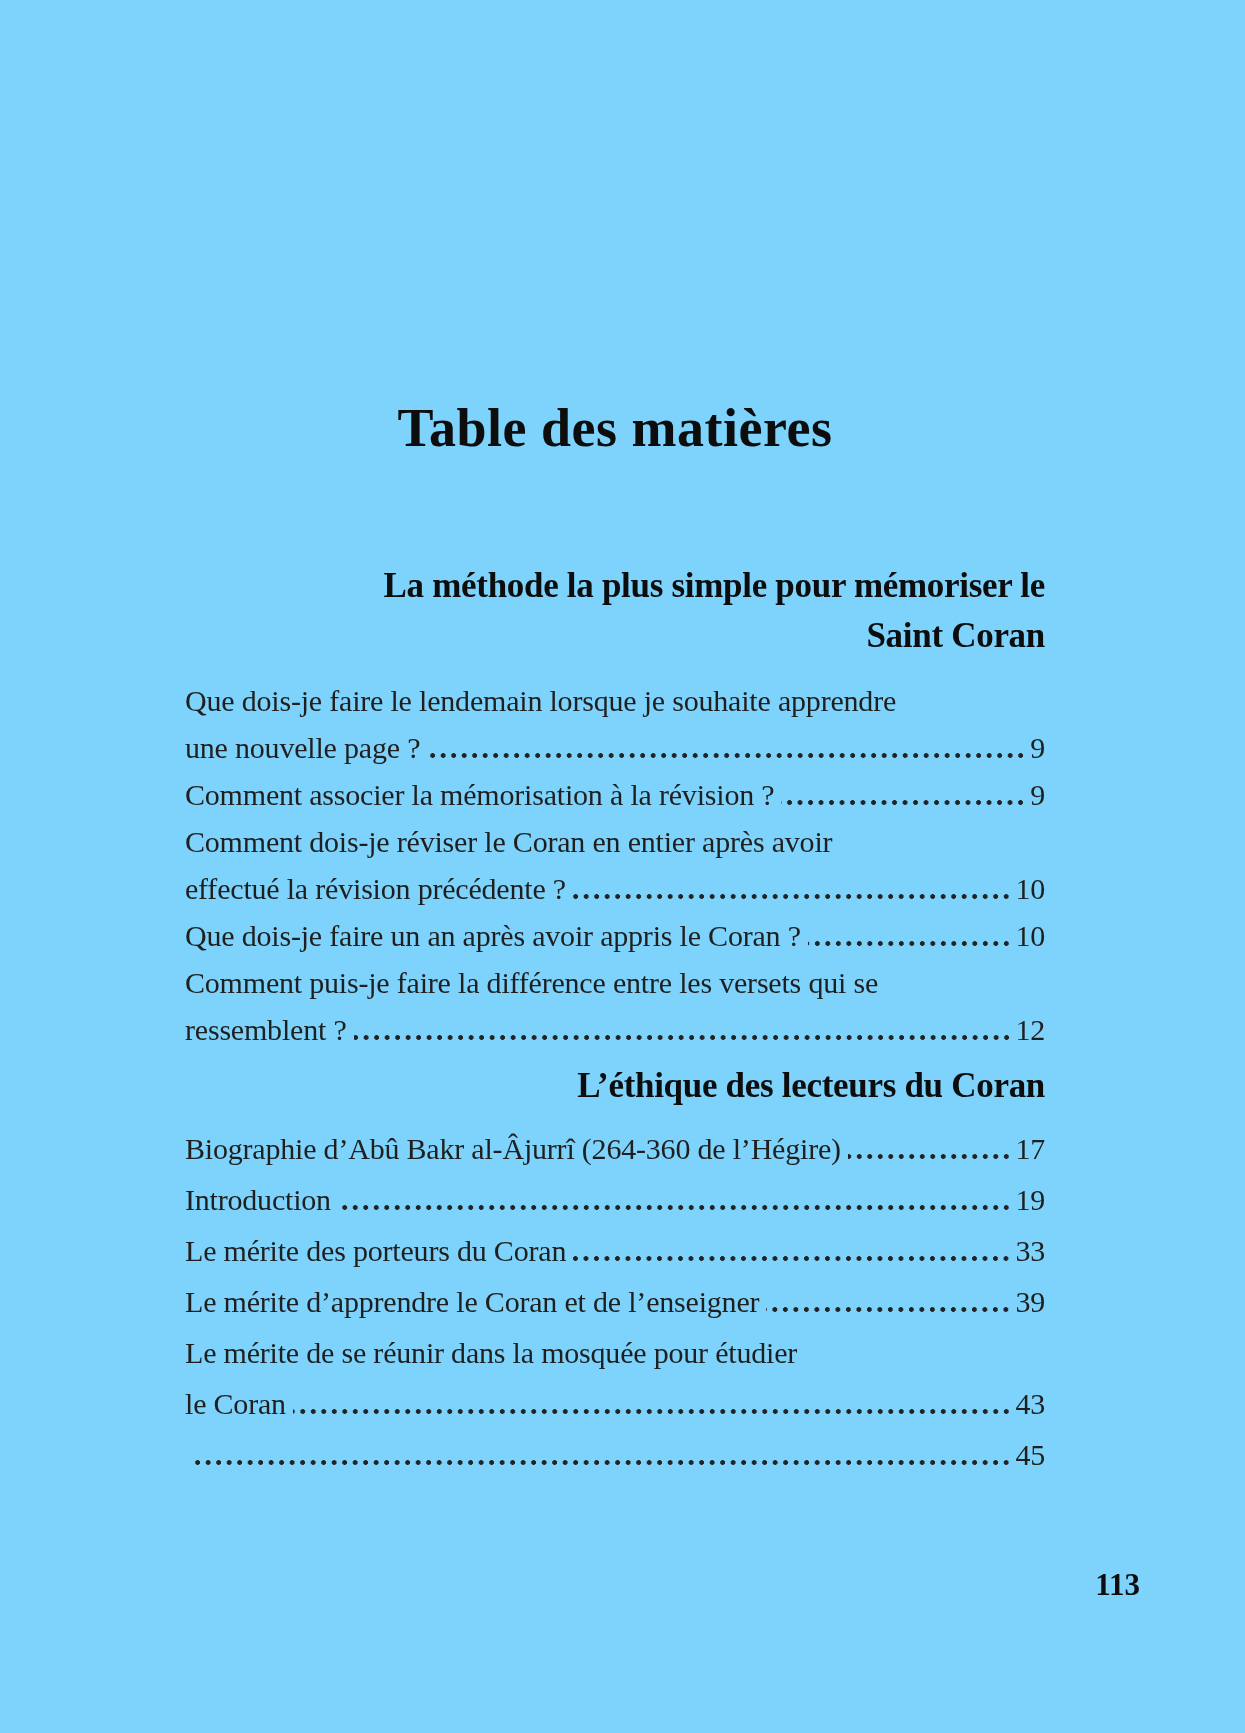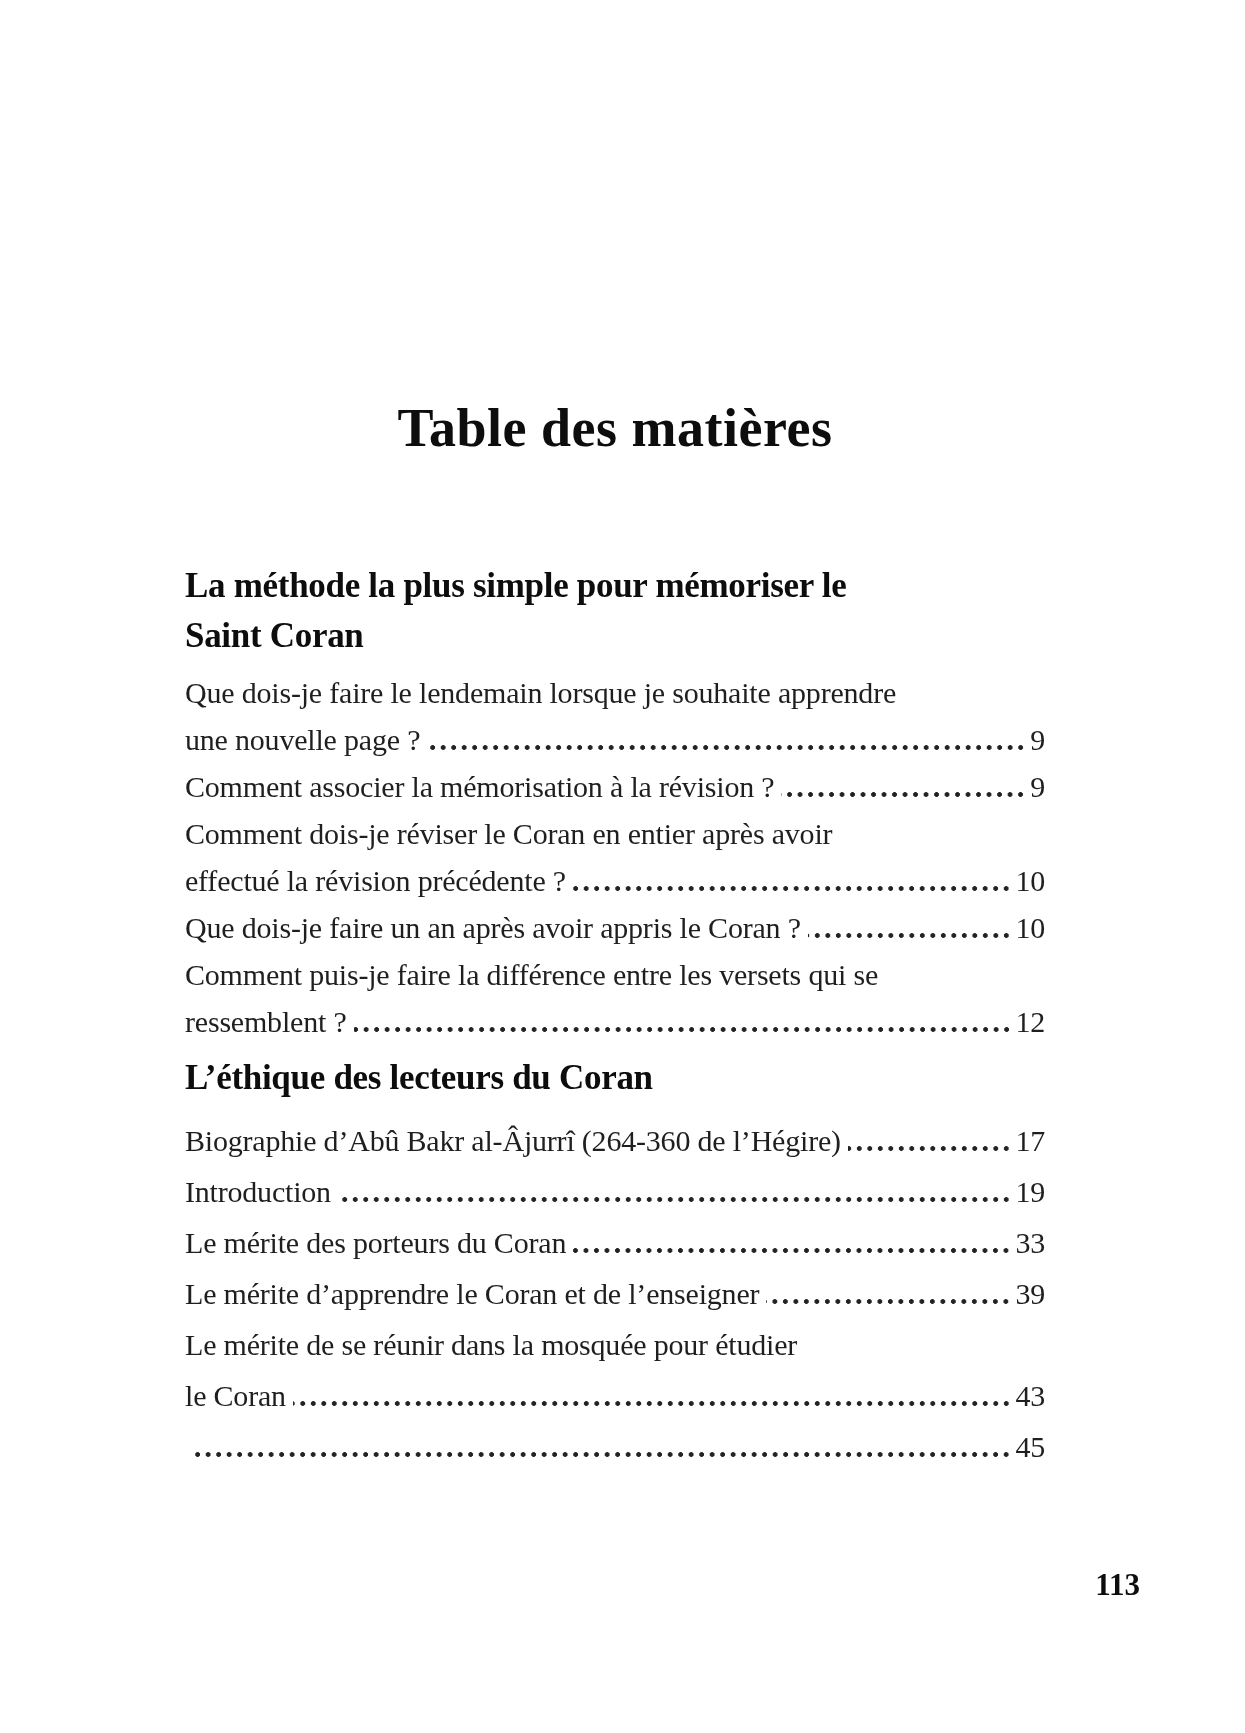--- a/index.html
+++ b/index.html
@@ -1,52 +1,52 @@
 <!DOCTYPE html>
 <html><head>
 <meta charset="utf-8">
 <style>
   html, body { margin: 0; padding: 0; background: #e8e8e8; }
   .book-page {
     position: relative;
     width: 1245px;
     height: 1733px;
     margin: 0 auto;
-    background: #ffffff;
+    background: #7dd3fc;
     font-family: "Liberation Serif", "DejaVu Serif", serif;
     color: #1f1f1f;
     overflow: hidden;
   }
   .content {
     position: absolute;
     left: 185px;
     top: 0;
     width: 860px;
     padding-top: 398px;
   }
   .doc-title {
     text-align: center;
     font-weight: bold;
     font-size: 54px;
     line-height: 60px;
     letter-spacing: 0.5px;
     color: #0d0d0d;
   }
   .section-heading {
-    text-align: left;
+    text-align: right;
     font-weight: bold;
     font-size: 35px;
     line-height: 50px;
     letter-spacing: -0.3px;
     color: #0d0d0d;
   }
   .heading-1 { margin-top: 103px; }
   .heading-2 { margin-top: 8px; }
   .entries { font-size: 30px; letter-spacing: -0.2px; }
-  .entries-1 { margin-top: 8px; line-height: 47px; }
+  .entries-1 { margin-top: 16px; line-height: 47px; }
   .entries-2 { margin-top: 12px; line-height: 51px; }
   .entry-pre { white-space: nowrap; }
   .entry-row { display: flex; align-items: baseline; justify-content: center; }
   .entry-last { white-space: nowrap; }
   .leader {
     flex: 1 1 auto;
     min-width: 28px;
     height: 5px;
     margin: 0 4px 1px 7px;
     background-image: radial-gradient(circle, #222222 2.1px, rgba(0,0,0,0) 2.6px);

